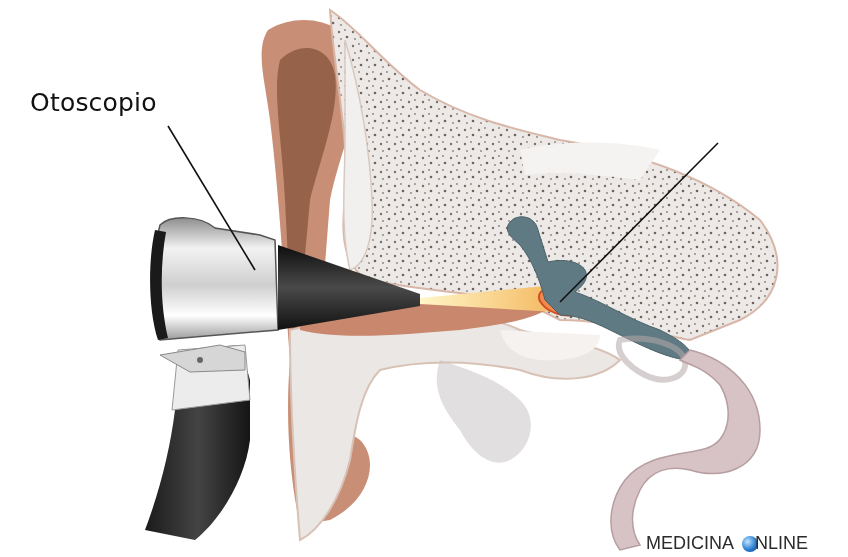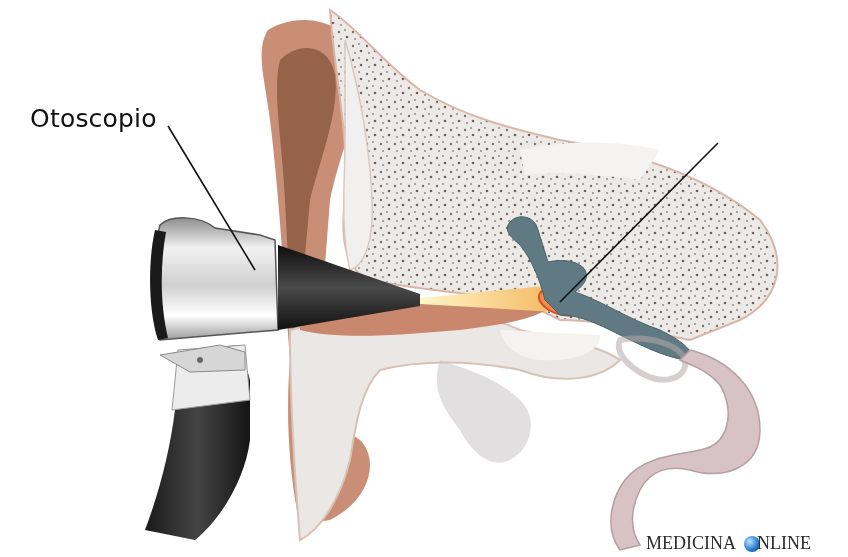--- a/index.html
+++ b/index.html
@@ -1,21 +1,21 @@
 <!DOCTYPE html>
 <html><head>
 <meta charset="utf-8">
 <style>
   html, body { margin:0; padding:0; background:#ffffff; }
   #stage { position:relative; width:848px; height:557px; overflow:hidden; background:#ffffff; font-family:"DejaVu Sans", sans-serif; }
   svg.art { position:absolute; left:0; top:0; }
-  .label { position:absolute; font-size:25px; color:#111111; letter-spacing:0.2px; white-space:nowrap;margin-top:16px; }
+  .label { position:absolute; font-size:25px; color:#111111; letter-spacing:0.2px; white-space:nowrap; }
   #lbl-otoscopio { left:30px; top:88px; }
   #lbl-timpano { left:668px; top:100px; }
-  #watermark { position:absolute; left:646px; top:533px; font-family:Liberation Serif, serif; font-size:18px; color:#2b2b2b; display:flex; align-items:center; }
+  #watermark { position:absolute; left:646px; top:533px; font-family:Liberation Sans, sans-serif; font-size:18px; color:#2b2b2b; display:flex; align-items:center; }
   #watermark .globe { width:16px; height:16px; border-radius:50%; background:radial-gradient(circle at 35% 35%, #bfe4ff, #2a7ed0 55%, #0b3f86); display:inline-block; margin-left:8px; margin-right:-3px; }
 </style>
 </head>
 <body>
 
 <div id="stage">
   <svg class="art" width="848" height="557" viewBox="0 0 848 557">
     <defs>
       <pattern id="speckle" width="14" height="14" patternUnits="userSpaceOnUse">
         <rect width="14" height="14" fill="#ece9e6"></rect>

